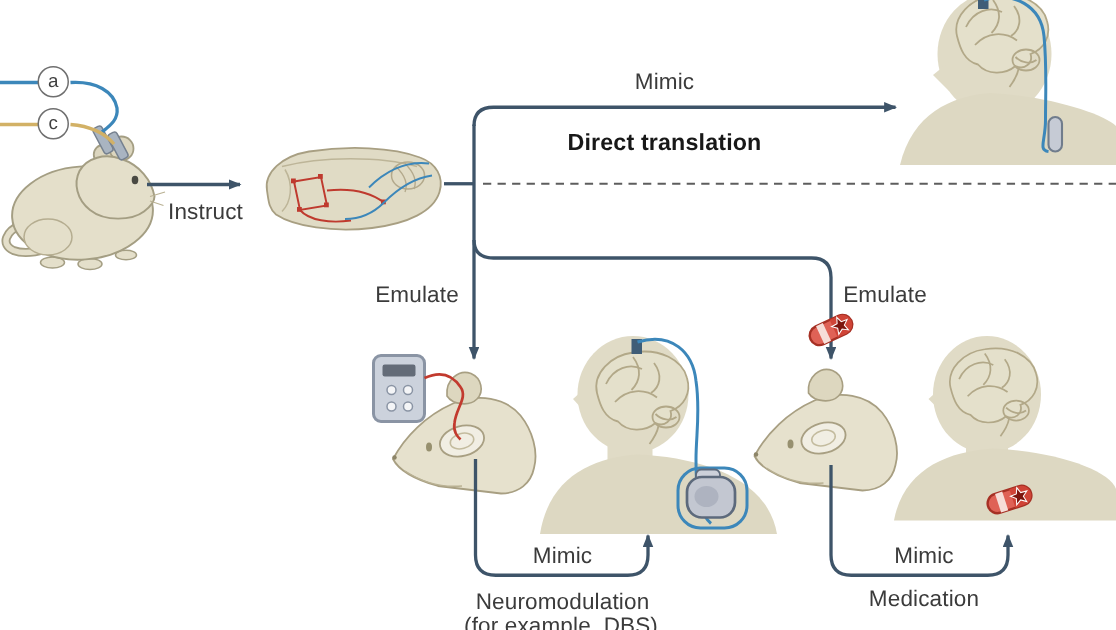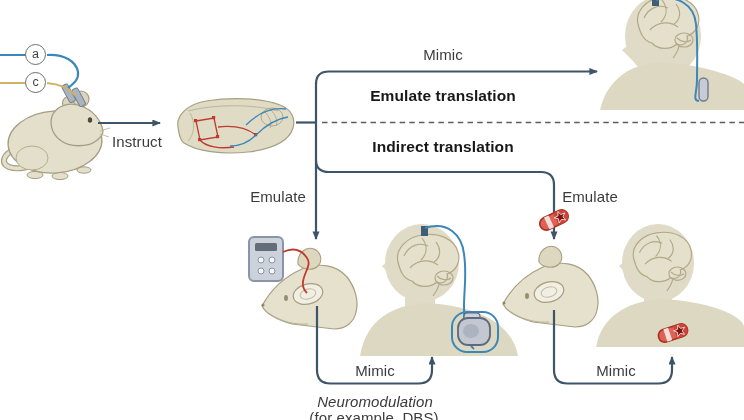--- a/index.html
+++ b/index.html
@@ -194,21 +194,21 @@
     <rect x="-8" y="-6.5" width="5" height="13" fill="#f6ded8"></rect>
     <path transform="translate(7,0)" d="M0,-6 L1.53,-2.1 L5.71,-1.85 L2.47,0.8 L3.53,4.85 L0,2.6 L-3.53,4.85 L-2.47,0.8 L-5.71,-1.85 L-1.53,-2.1 Z" fill="#7c150e" stroke="#ffffff" stroke-width="0.7"></path>
   </g>
 </svg>
 
   <div class="badge" style="left:25px;top:44px;">a</div>
   <div class="badge" style="left:25px;top:72px;">c</div>
 
   <div class="lbl" style="left:137px;top:101px;margin-top:32px;">Instruct</div>
   <div class="lbl" style="left:443px;top:46px;">Mimic</div>
-  <div class="lbl lbl-bold" style="left:443px;top:87px;">Emulate translation</div>
-  <div class="lbl lbl-bold" style="left:443px;top:138px;">Indirect translation</div>
+  <div class="lbl lbl-bold" style="left:443px;top:87px;">Direct translation</div>
   <div class="lbl" style="left:278px;top:188px;">Emulate</div>
   <div class="lbl" style="left:590px;top:188px;">Emulate</div>
   <div class="lbl" style="left:375px;top:362px;">Mimic</div>
-  <div class="lbl" style="left:375px;top:393px;font-style:italic;">Neuromodulation</div>
+  <div class="lbl" style="left:375px;top:393px;">Neuromodulation</div>
   <div class="lbl" style="left:374px;top:409px;">(for example, DBS)</div>
   <div class="lbl" style="left:616px;top:362px;">Mimic</div>
+  <div class="lbl" style="left:616px;top:391px;">Medication</div>
 </div>
 
 </body></html>

